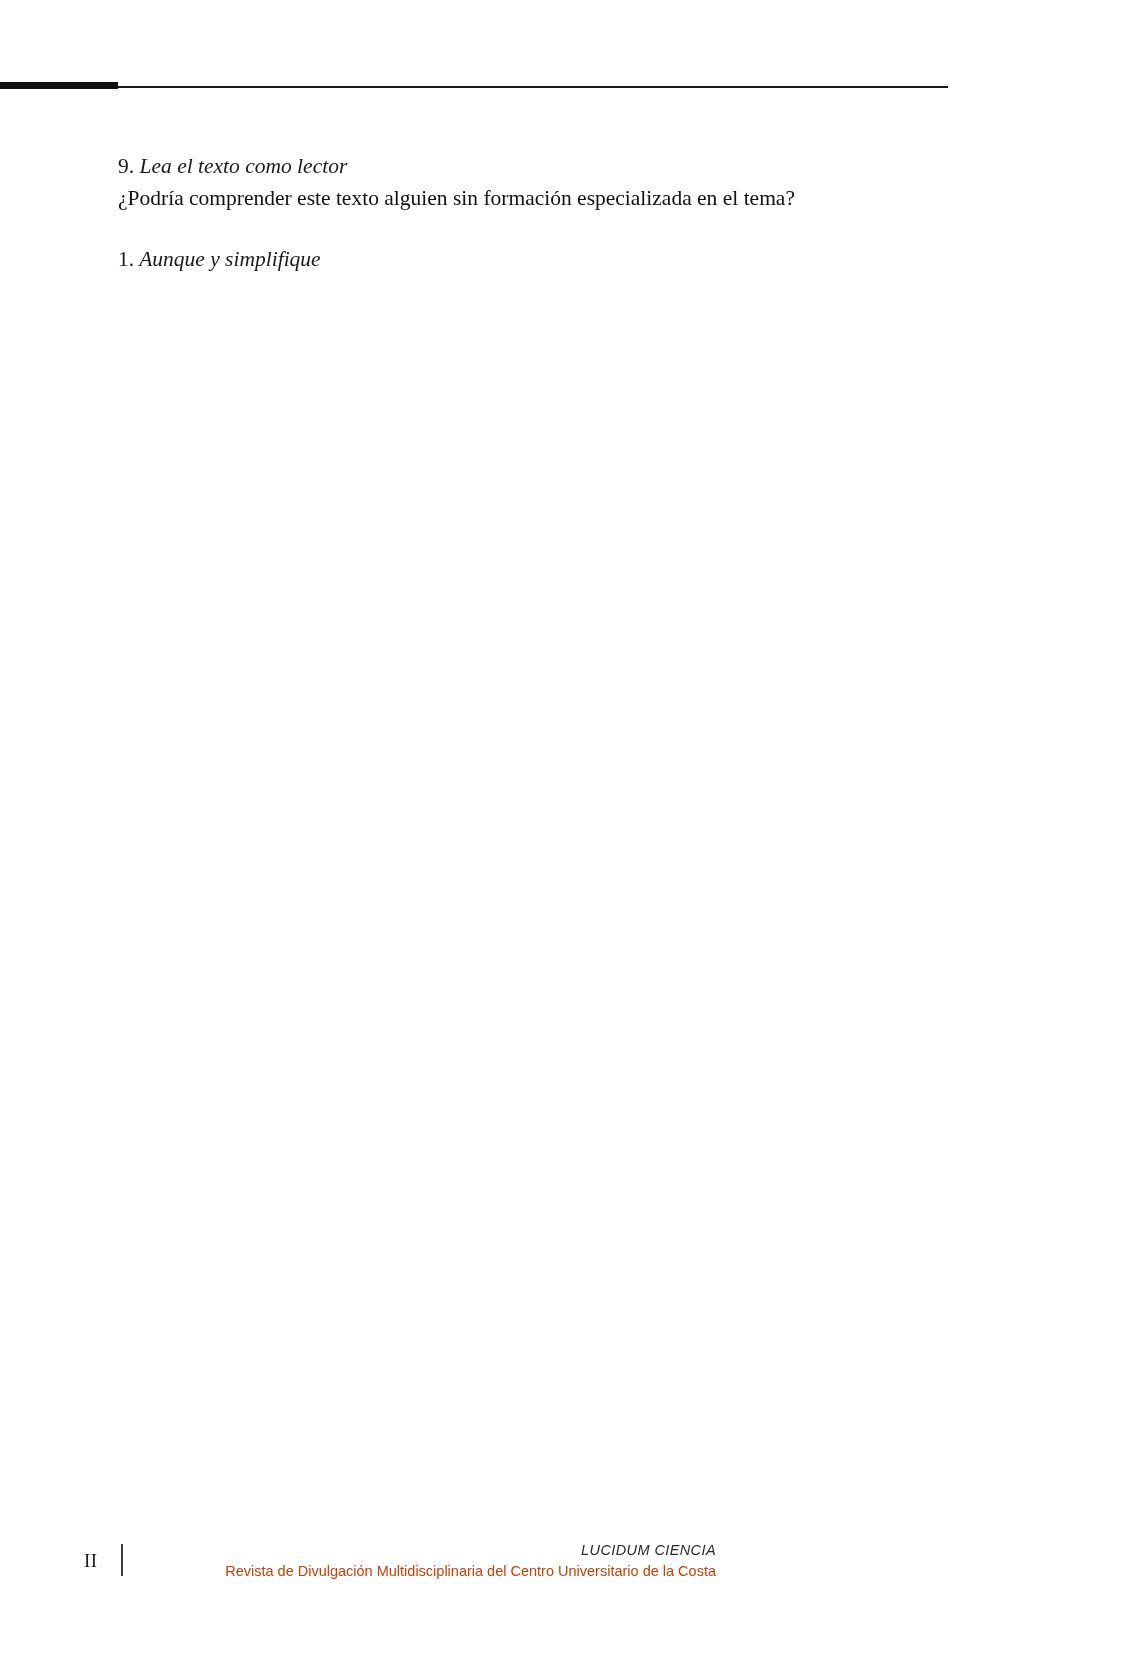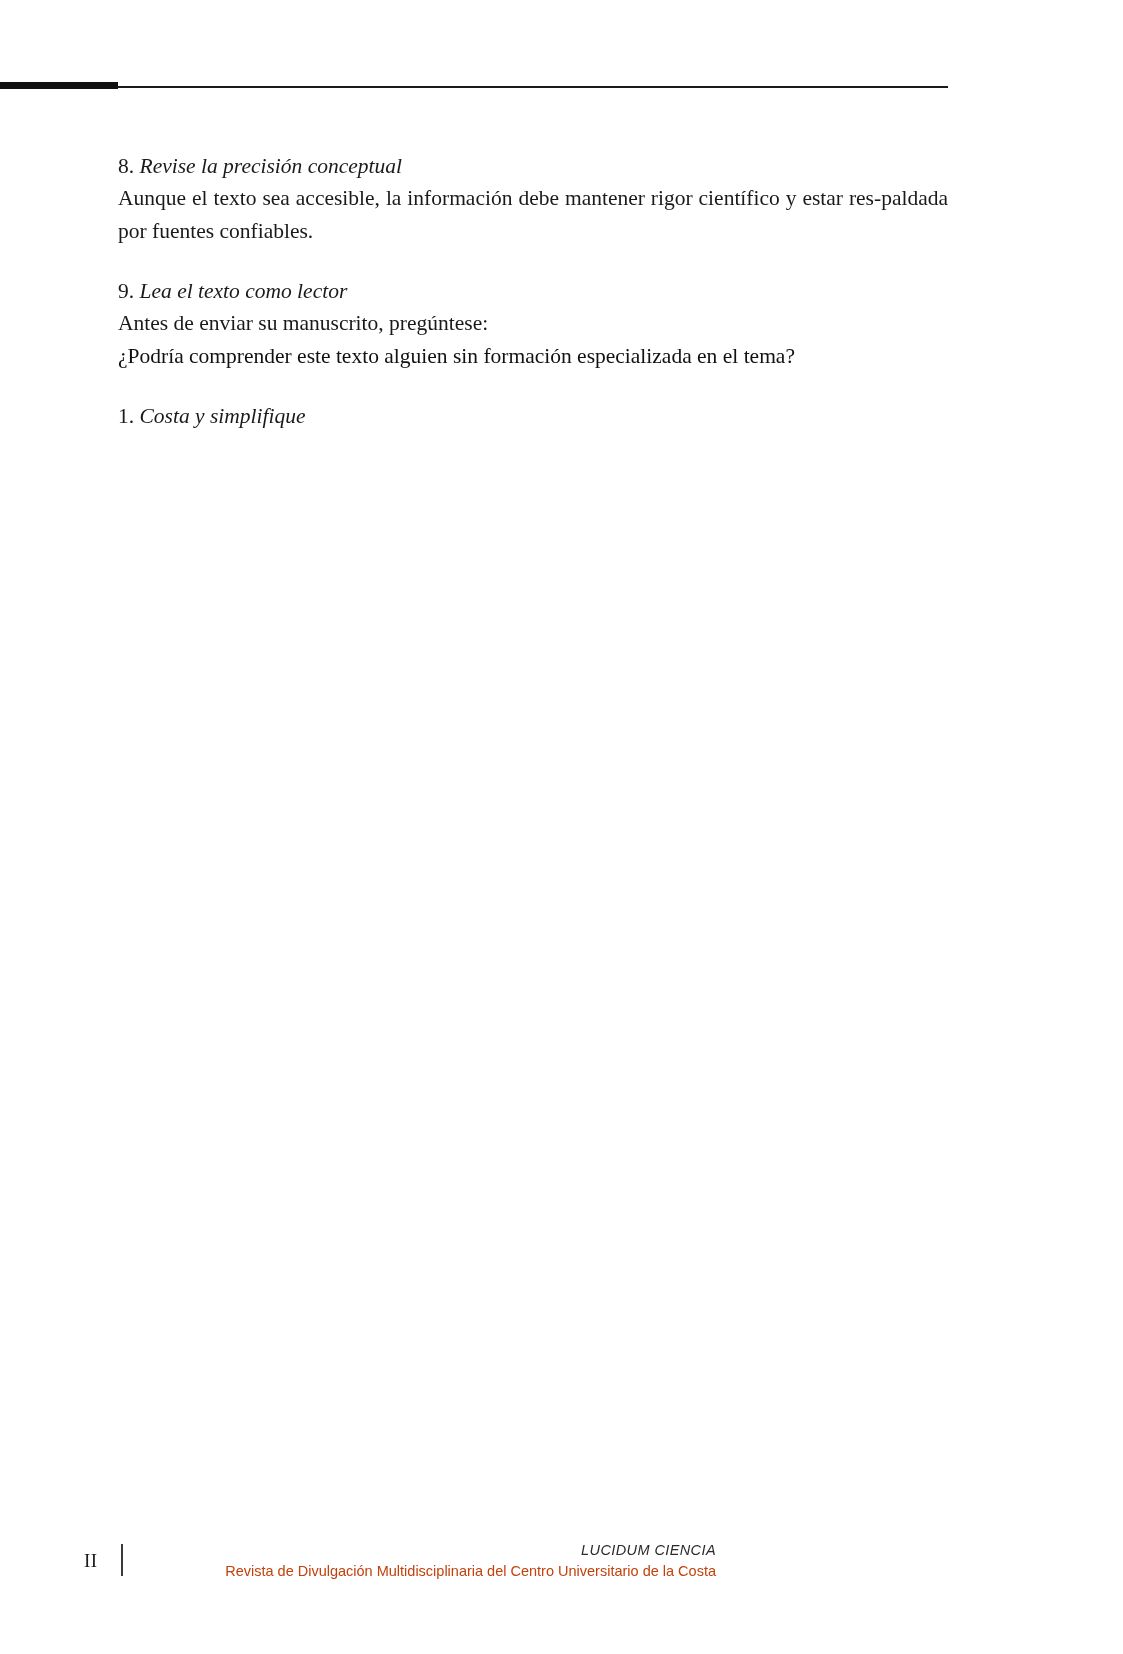--- a/index.html
+++ b/index.html
@@ -149,33 +149,28 @@
 
 <div class="page">
 
   <div class="header-rules">
     <div class="rule-thin"></div>
     <div class="rule-thick"></div>
   </div>
 
   <div class="content">
 
-    <div class="block">
-      <p class="item-heading"><span class="num">8.</span> <span>Revise la precisión conceptual</span></p>
-      <p class="item-body">Aunque el texto sea accesible, la información debe mantener rigor científico y estar res-paldada por fuentes confiables.</p>
-    </div>
 
     <div class="block">
       <p class="item-heading"><span class="num">9.</span> <span>Lea el texto como lector</span></p>
-      <p class="item-body nojustify">Antes de enviar su manuscrito, pregúntese:</p>
       <p class="item-question">¿Podría comprender este texto alguien sin formación especializada en el tema?</p>
     </div>
 
     <div class="block">
-      <p class="item-heading"><span class="num">1.</span> <span>Costa y simplifique</span></p>
+      <p class="item-heading"><span class="num">1.</span> <span>Aunque y simplifique</span></p>
     </div>
 
   </div>
 
   <div class="footer">
     <div class="folio">II</div>
     <div class="folio-rule"></div>
     <div class="footer-text">
       <span class="footer-title">LUCIDUM CIENCIA</span>
       <span class="footer-sub">Revista de Divulgación Multidisciplinaria del Centro Universitario de la Costa</span>

